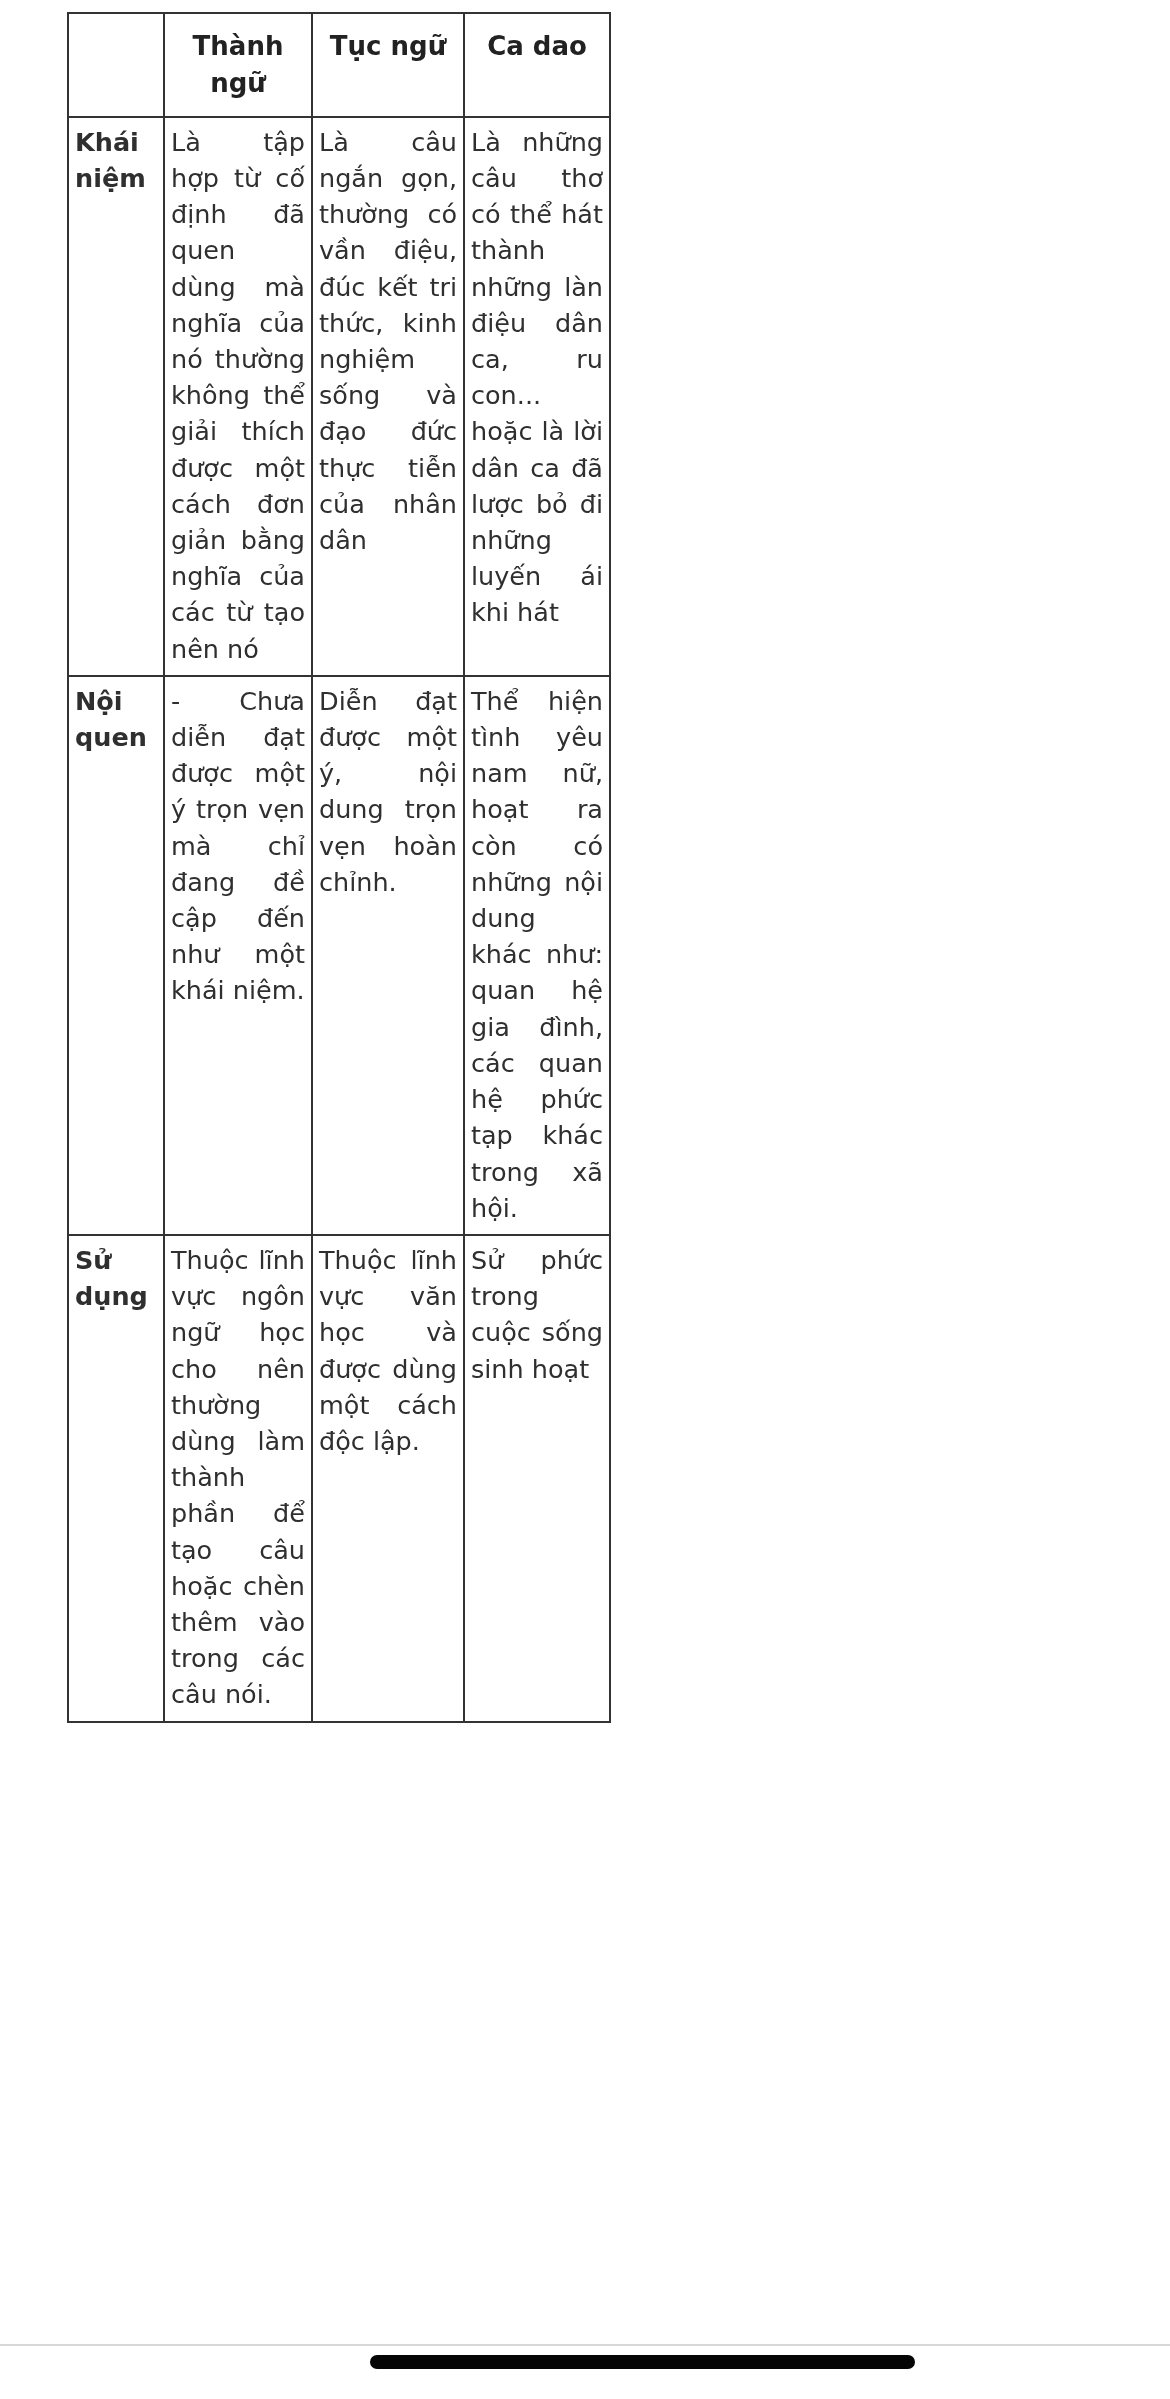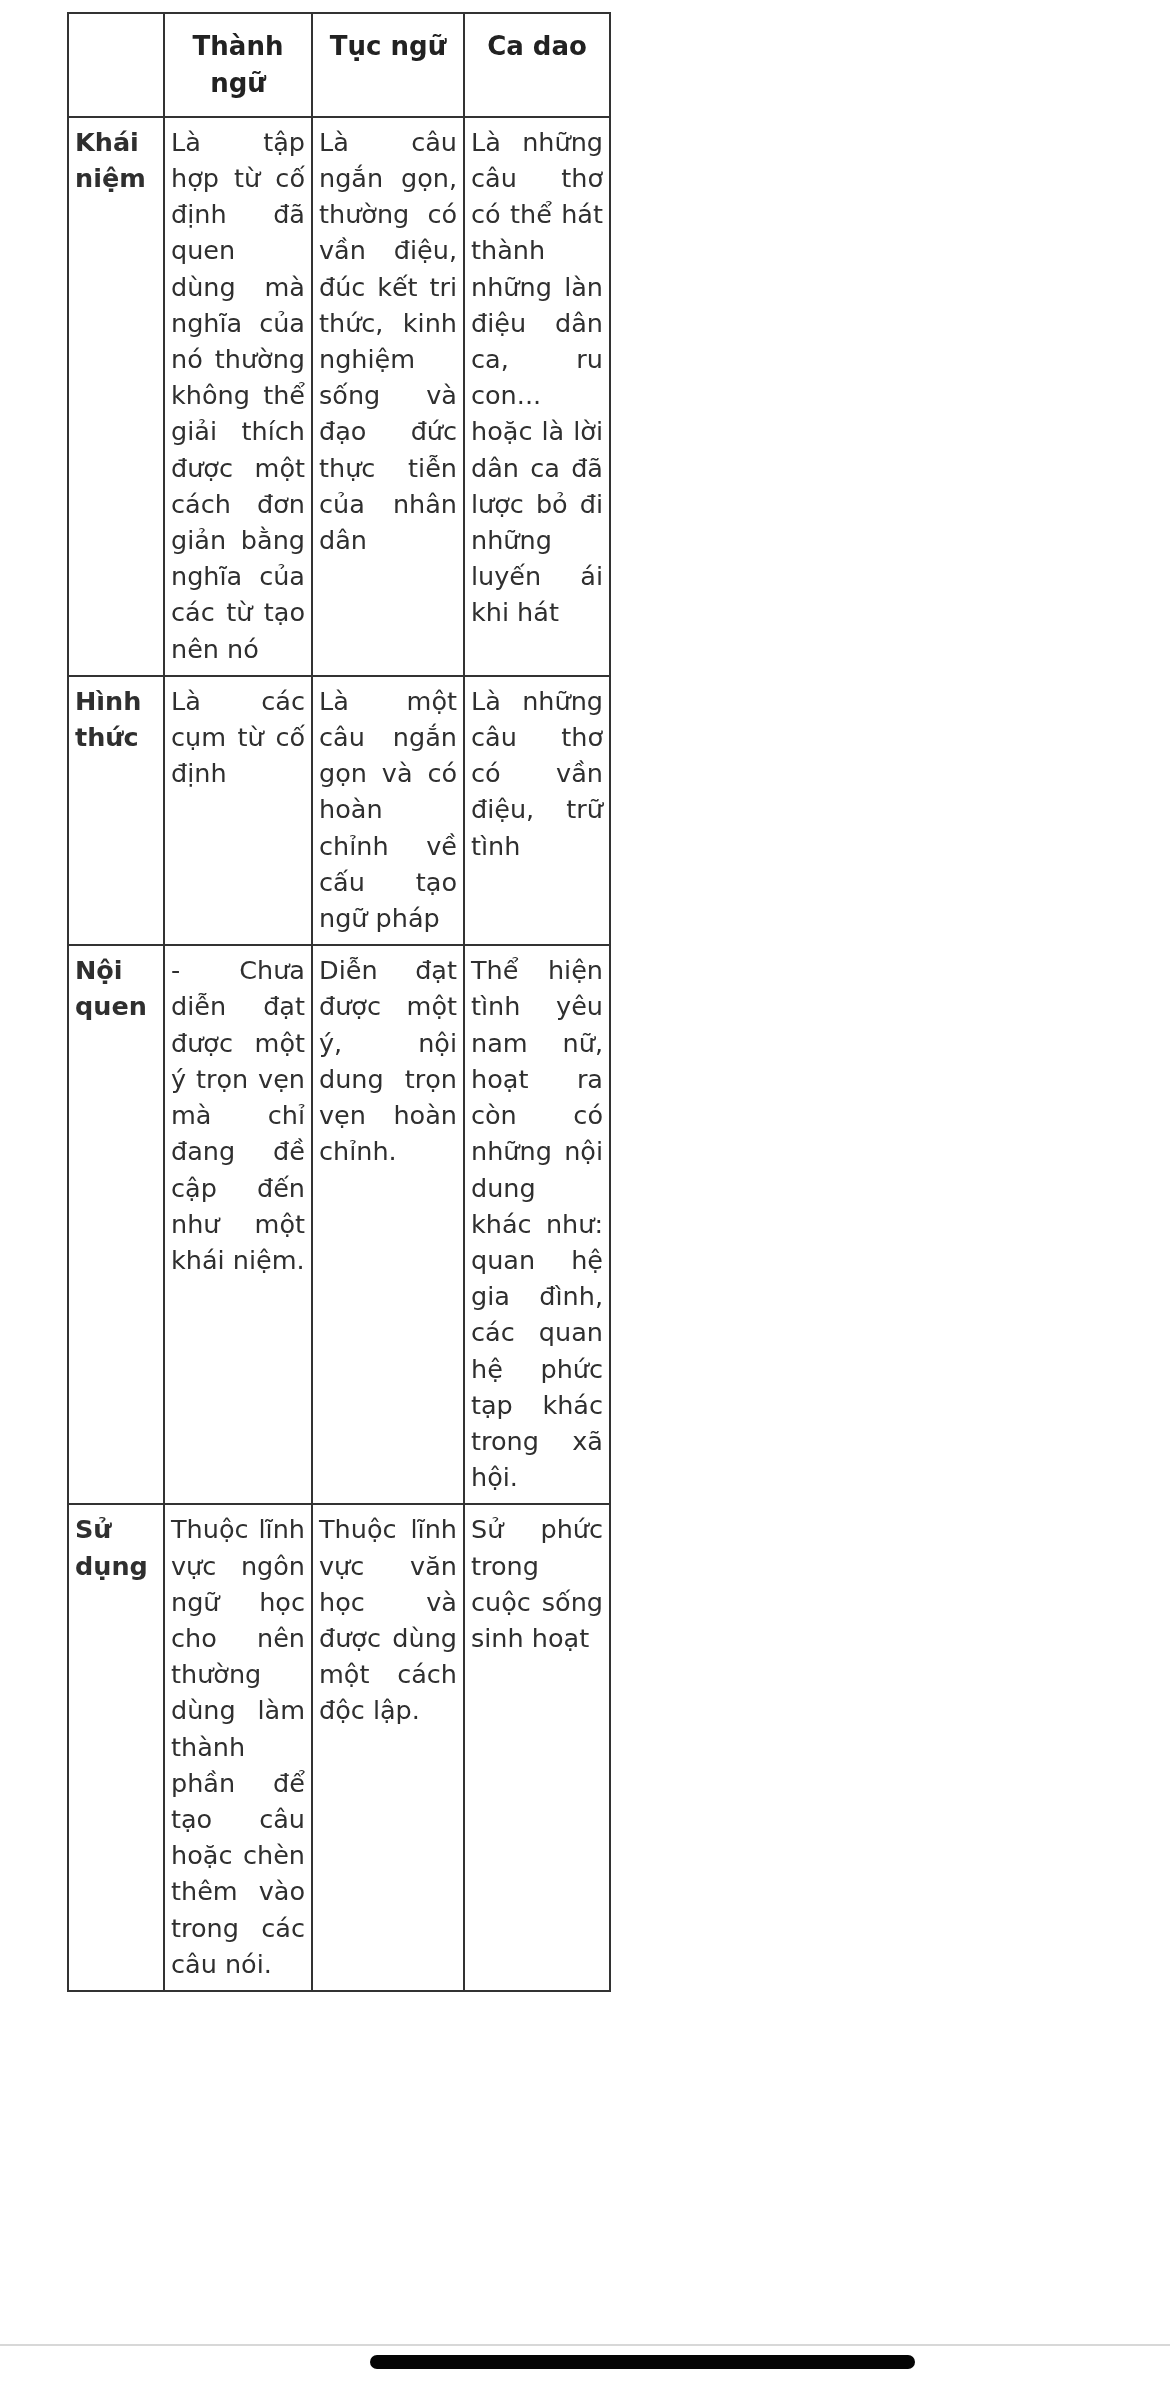--- a/index.html
+++ b/index.html
@@ -142,26 +142,20 @@
 
       <tbody>
 
         <tr>
           <td class="rowlabel">Khái niệm</td>
           <td class="cell">Là tập hợp từ cố định đã quen dùng mà nghĩa của nó thường không thể giải thích được một cách đơn giản bằng nghĩa của các từ tạo nên nó</td>
           <td class="cell">Là câu ngắn gọn, thường có vần điệu, đúc kết tri thức, kinh nghiệm sống và đạo đức thực tiễn của nhân dân</td>
           <td class="cell">Là những câu thơ có thể hát thành những làn điệu dân ca, ru con... hoặc là lời dân ca đã lược bỏ đi những luyến ái khi hát</td>
         </tr>
 
-        <tr>
-          <td class="rowlabel">Hình thức</td>
-          <td class="cell">Là các cụm từ cố định</td>
-          <td class="cell">Là một câu ngắn gọn và có hoàn chỉnh về cấu tạo ngữ pháp</td>
-          <td class="cell">Là những câu thơ có vần điệu, trữ tình</td>
-        </tr>
 
         <tr>
           <td class="rowlabel">Nội quen</td>
           <td class="cell">- Chưa diễn đạt được một ý trọn vẹn mà chỉ đang đề cập đến như một khái niệm.</td>
           <td class="cell">Diễn đạt được một ý, nội dung trọn vẹn hoàn chỉnh.</td>
           <td class="cell">Thể hiện tình yêu nam nữ, hoạt ra còn có những nội dung khác như: quan hệ gia đình, các quan hệ phức tạp khác trong xã hội.</td>
         </tr>
 
         <tr>
           <td class="rowlabel">Sử dụng</td>

